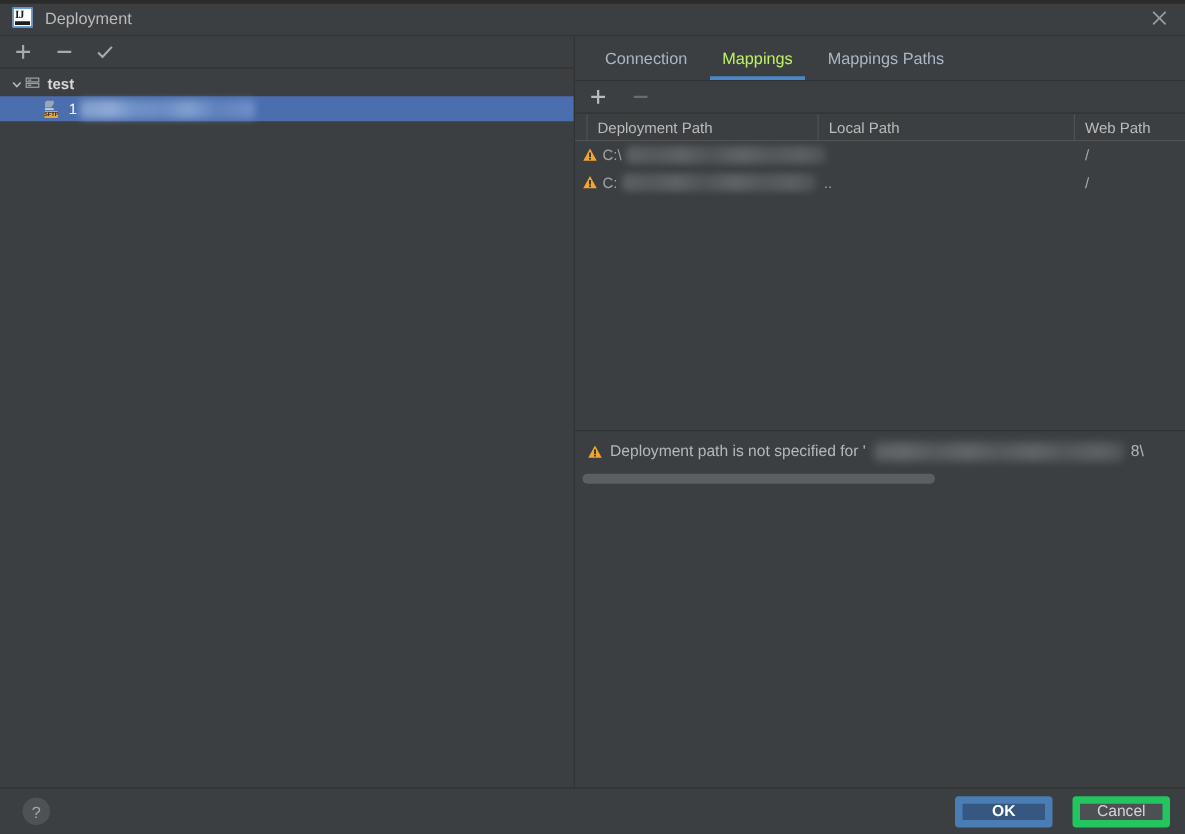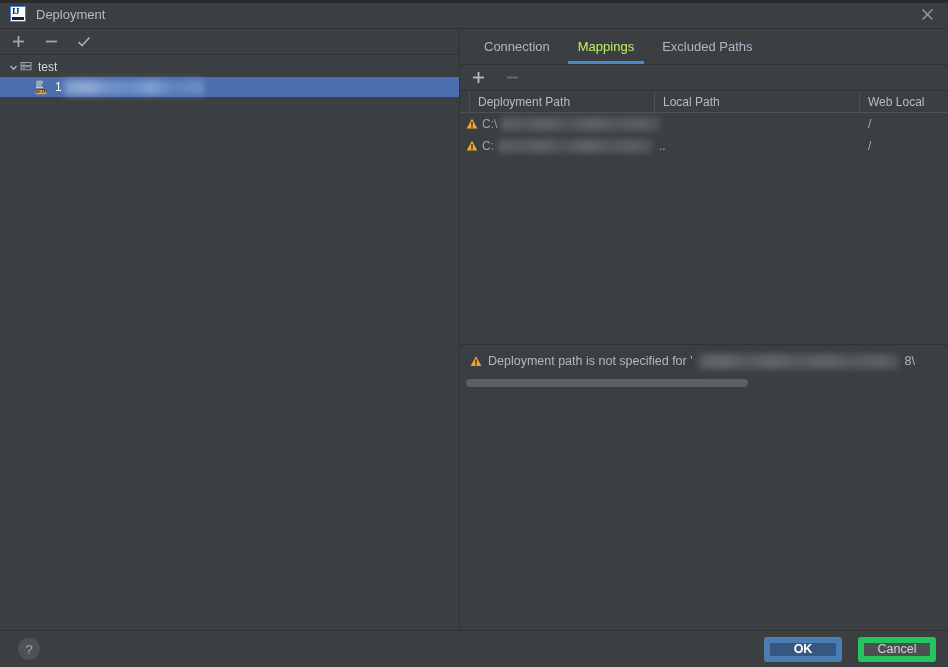--- a/index.html
+++ b/index.html
@@ -112,21 +112,21 @@
     padding-top: 2px;
   }
   .tree-row {
     height: 20px;
     display: flex;
     align-items: center;
     padding-left: 6px;
     cursor: pointer;
     font-size: 12px;
   }
-  .tree-row.group { color: #d7d7d7; font-weight: normal; }
+  .tree-row.group { color: #d7d7d7; font-weight: bold; }
   .tree-row.selected {
     background: #4b6eaf;
     color: #ffffff;
   }
   .chevron {
     width: 14px; height: 14px;
     display: flex; align-items: center; justify-content: center;
     flex: 0 0 14px;
   }
   .server-group-icon {
@@ -425,21 +425,21 @@
         </div>
 
       </div>
     </div>
 
     <div class="right-pane">
 
       <div class="tabs">
         <div class="tab">Connection</div>
         <div class="tab active">Mappings</div>
-        <div class="tab">Excluded Paths</div>
+        <div class="tab">Mappings Paths</div>
       </div>
 
       <div class="table-toolbar">
         <div class="tb-btn">
           <svg width="13" height="13" viewBox="0 0 13 13">
             <line x1="6.5" y1="1" x2="6.5" y2="12" stroke="#b9bcbe" stroke-width="1.8"></line>
             <line x1="1" y1="6.5" x2="12" y2="6.5" stroke="#b9bcbe" stroke-width="1.8"></line>
           </svg>
         </div>
         <div class="tb-btn">
@@ -447,21 +447,21 @@
             <line x1="1" y1="6.5" x2="12" y2="6.5" stroke="#6a6d6f" stroke-width="1.8"></line>
           </svg>
         </div>
       </div>
 
       <div class="table-wrap">
         <div class="table-head">
           <div class="th c0"></div>
           <div class="th c2">Deployment Path</div>
           <div class="th c1">Local Path</div>
-          <div class="th c3">Web Local</div>
+          <div class="th c3">Web Path</div>
         </div>
         <div class="table-body">
 
           <div class="tr">
             <div class="td c1">
               <span class="warn-ico">
                 <svg width="12" height="12" viewBox="0 0 12 12">
                   <polygon points="6,0.8 11.4,10.6 0.6,10.6" fill="#f0a732"></polygon>
                   <rect x="5.3" y="4" width="1.4" height="3.7" fill="#2b2b2b"></rect>
                   <rect x="5.3" y="8.3" width="1.4" height="1.4" fill="#2b2b2b"></rect>

